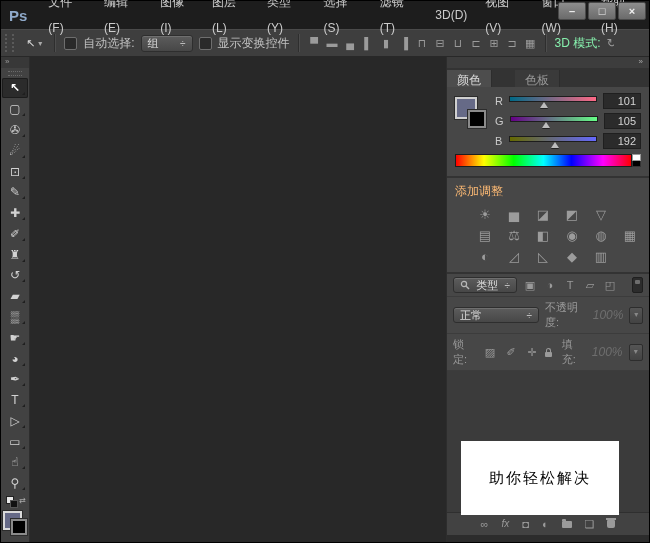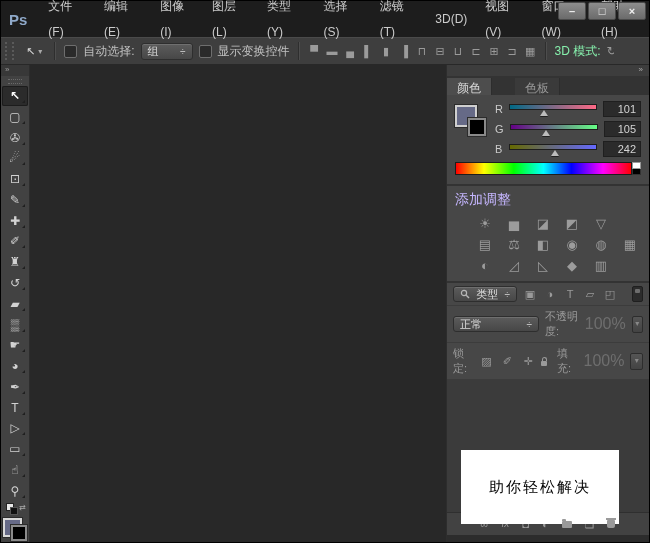--- a/index.html
+++ b/index.html
@@ -1,20 +1,20 @@
 <!DOCTYPE html>
 <html><head>
 <meta charset="utf-8">
 <style>
   html,body{margin:0;padding:0;background:#000;}
   body{width:650px;height:543px;overflow:hidden;font-family:"Liberation Sans","DejaVu Sans",sans-serif;
        -webkit-font-smoothing:antialiased;}
   .window{width:650px;height:543px;background:#1d1d1d;display:flex;flex-direction:column;box-sizing:border-box;border:1px solid #000;}
   
-  .titlebar{height:36px;display:flex;align-items:center;background:#1d1d1d;position:relative;flex:none;}
+  .titlebar{height:28px;display:flex;align-items:center;background:#1d1d1d;position:relative;flex:none;}
   .logo{color:#8fa9c9;font-weight:bold;font-size:15px;margin:0 12px 0 8px;}
   .menubar{display:flex;align-items:center;height:100%;}
   .menu-item{color:#cccccc;font-size:12px;padding:0 9px;line-height:26px;cursor:default;}
   .wincontrols{position:absolute;right:3px;top:1px;display:flex;gap:2px;}
   .winbtn{width:28px;height:18px;background:linear-gradient(#8d8d8d,#6b6b6b);border:1px solid #4a4a4a;
           border-radius:2px;color:#efefef;font-size:11px;line-height:15px;text-align:center;padding:0;font-weight:bold;}
   
   .optionsbar{height:26px;background:#3e3e3e;border-top:1px solid #4a4a4a;border-bottom:1px solid #282828;
               display:flex;align-items:center;gap:6px;padding:0 4px;flex:none;font-size:12px;color:#c0c0c0;white-space:nowrap;overflow:hidden;}
   .ogrip{width:5px;height:18px;border-left:2px dotted #5a5a5a;border-right:2px dotted #5a5a5a;margin-right:2px;}
@@ -72,33 +72,33 @@
          border-bottom:6px solid #bdbdbd;transform:translateX(-50%);filter:drop-shadow(0 1px 0 #222);}
   .val{width:36px;height:14px;background:#2b2b2b;border:1px solid #1f1f1f;color:#d4d4d4;font-size:11px;
        text-align:right;padding:0 4px;line-height:14px;box-sizing:content-box;}
   .spectrum{display:flex;margin-top:5px;height:13px;}
   .ramp{flex:1;border:1px solid #1d1d1d;background:linear-gradient(to right,#ff0000,#ffff00 16%,#00ff00 33%,#00ffff 50%,#0000ff 66%,#ff00ff 84%,#ff0000);}
   .bw{width:9px;display:flex;flex-direction:column;}
   .bw .w{flex:1;background:#fff;border:1px solid #999;}
   .bw .b{flex:1;background:#000;border:1px solid #333;border-top:none;}
   
   .adj-content{padding:4px 8px 6px;display:flex;flex-direction:column;gap:3px;}
-  .adj-title{color:#c4b5fd;font-size:14px;margin:1px 0 3px;}
+  .adj-title{color:#fdba74;font-size:12px;margin:1px 0 3px;}
   .adjrow{display:flex;gap:13px;padding-left:22px;}
   .adjicon{color:#9c9c9c;font-size:13px;width:16px;text-align:center;line-height:18px;}
   
   .layers{flex:1;margin-bottom:0;display:flex;flex-direction:column;min-height:0;}
   .lrow{display:flex;align-items:center;gap:6px;padding:3px 6px;border-bottom:1px solid #3c3c3c;flex:none;color:#9a9a9a;font-size:11px;}
   .filterdd{min-width:64px;height:16px;gap:3px;}
   .ficon{color:#9a9a9a;font-size:11px;width:14px;text-align:center;}
   .filter-toggle{margin-left:auto;width:9px;height:14px;background:#2c2c2c;border:1px solid #1f1f1f;border-radius:2px;}
   .filter-toggle::before{content:"";display:block;margin:2px auto 0;width:5px;height:4px;background:#6d6d6d;border-radius:1px;}
   .blenddd{min-width:86px;height:16px;}
   .graytxt{color:#9a9a9a;}
-  .disval{color:#6e6e6e;font-size:16px;}
+  .disval{color:#6e6e6e;font-size:12px;font-style:italic;}
   .ddbtn{width:13px;height:15px;background:linear-gradient(#555,#434343);border:1px solid #2d2d2d;border-radius:2px;
          color:#888;font-size:8px;text-align:center;line-height:14px;}
   .icon-lock{width:7px;height:5px;background:#9a9a9a;position:relative;border-radius:1px;margin-top:4px;}
   .icon-lock::before{content:"";position:absolute;top:-4px;left:1px;width:3px;height:3px;border:1px solid #9a9a9a;border-bottom:none;border-radius:3px 3px 0 0;}
   .layerslist{flex:1;background:#3b3b3b;position:relative;min-height:0;}
   .watermark{position:absolute;left:14px;top:70px;width:158px;height:74px;background:#ffffff;
              display:flex;flex-direction:column;align-items:center;justify-content:center;gap:2px;}
   .wm-title{font-size:26px;font-weight:bold;letter-spacing:3px;}
   .wm-sub{font-size:15px;color:#000000;letter-spacing:2px;}
   .lbottom{height:22px;background:#424242;border-top:1px solid #2f2f2f;display:flex;align-items:center;
@@ -311,21 +311,21 @@
                 </span>
                 <span class="val">105</span>
               </div>
 
               <div class="srow">
                 <span class="ch">B</span>
                 <span class="trackwrap">
                   <span class="track" style="background: linear-gradient(to right, rgb(101, 105, 0), rgb(101, 105, 255));"></span>
                   <span class="thumb" style="left: 52.5%;"></span>
                 </span>
-                <span class="val">242</span>
+                <span class="val">192</span>
               </div>
             </div>
           <div class="spectrum">
             <div class="ramp"></div>
             <div class="bw">
               <span class="w"></span>
               <span class="b"></span>
             </div>
           </div>
         </div>

